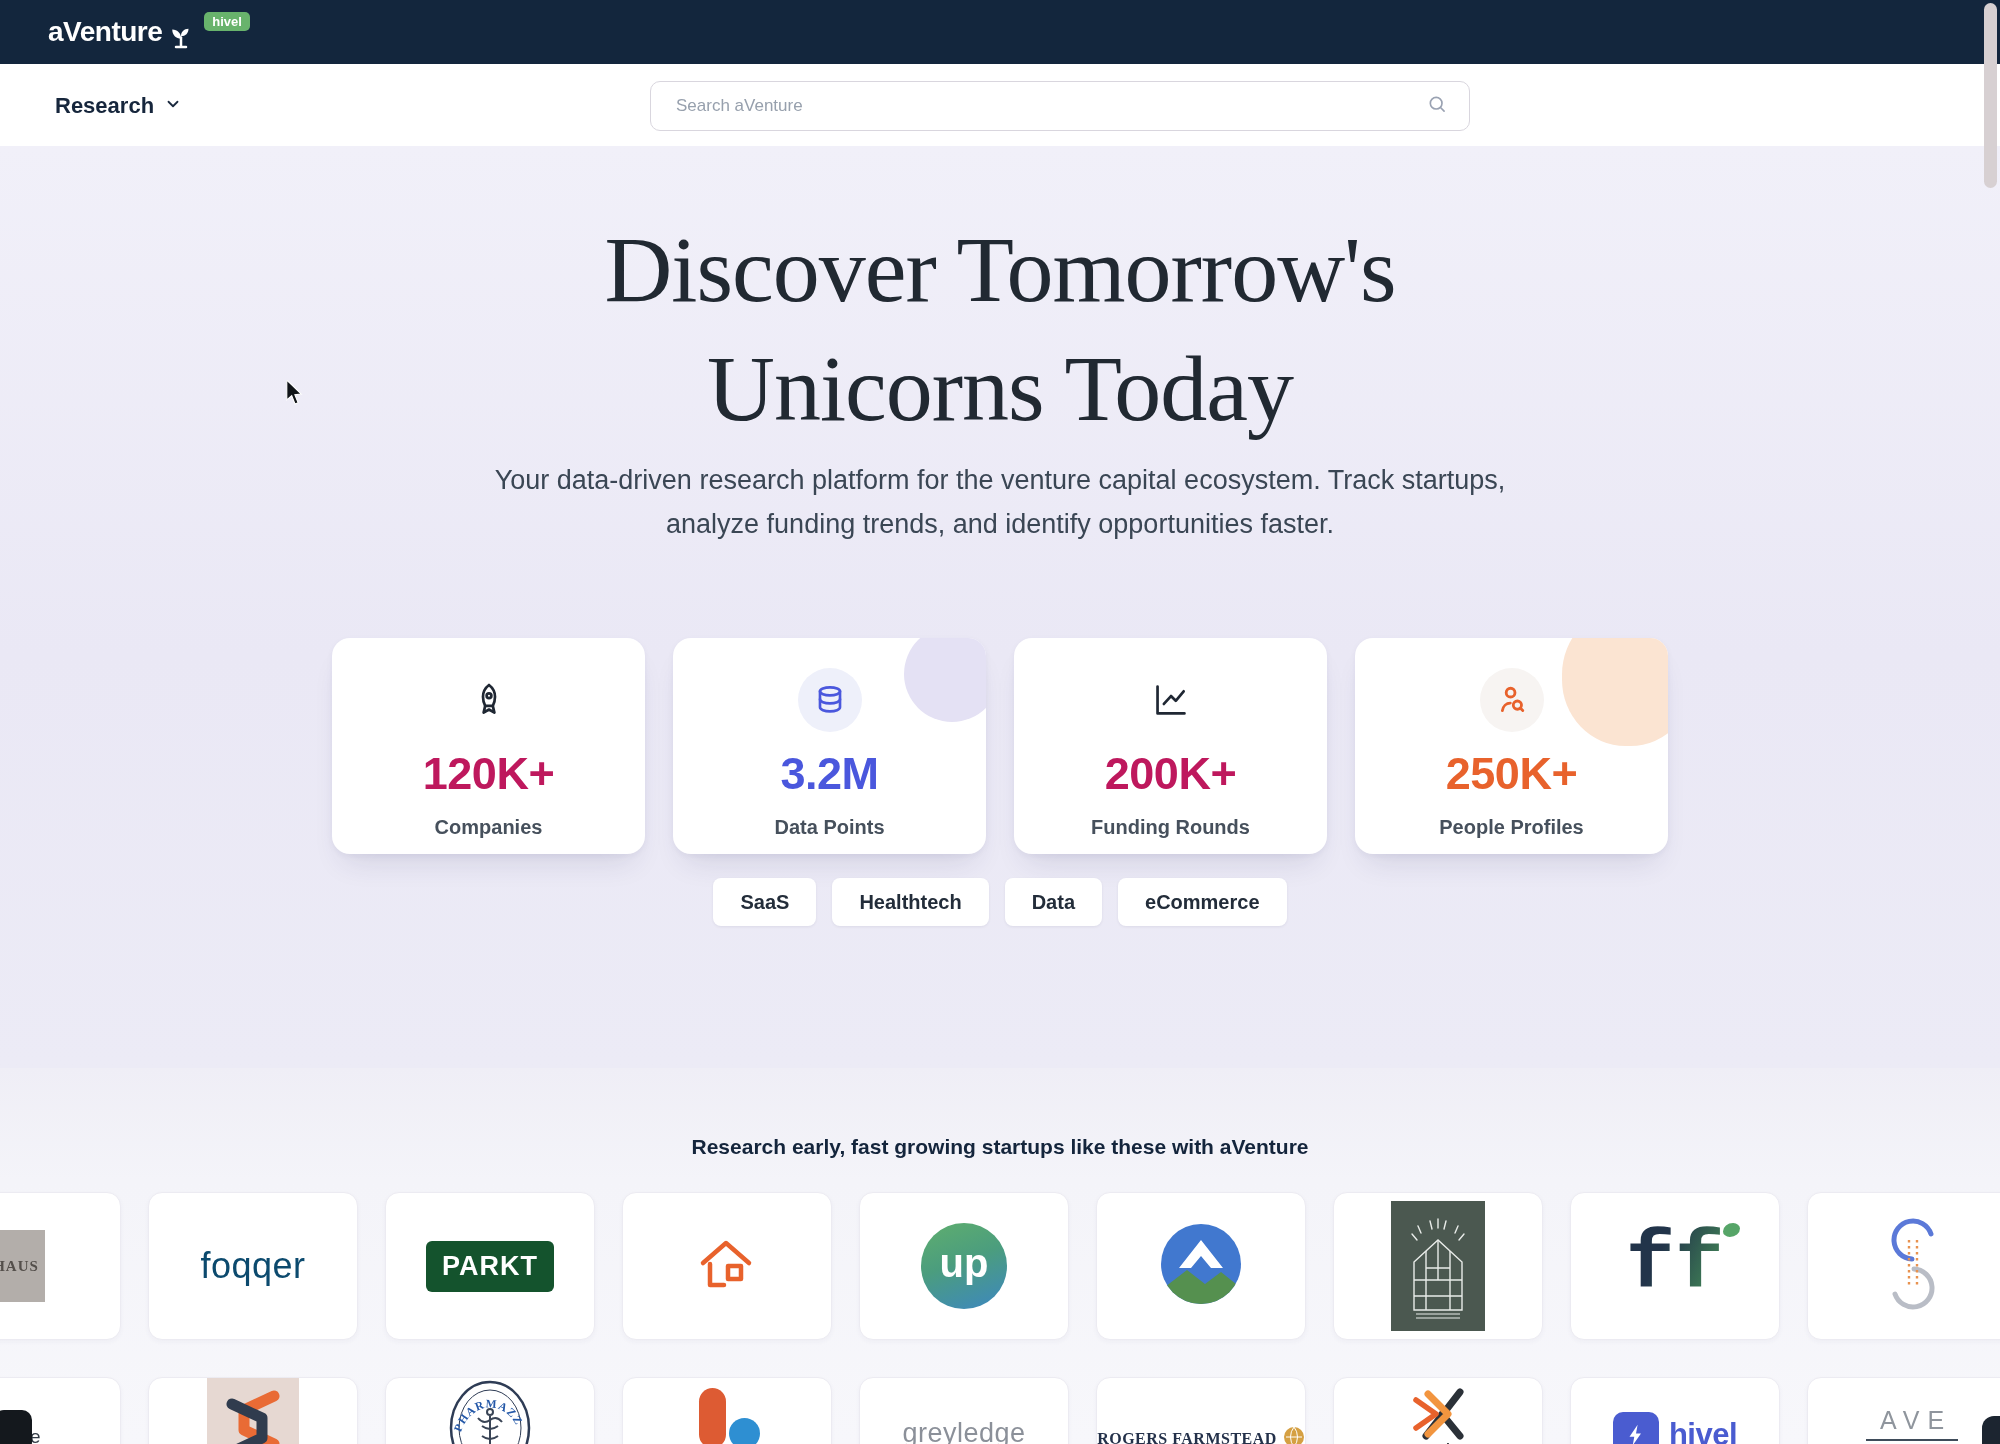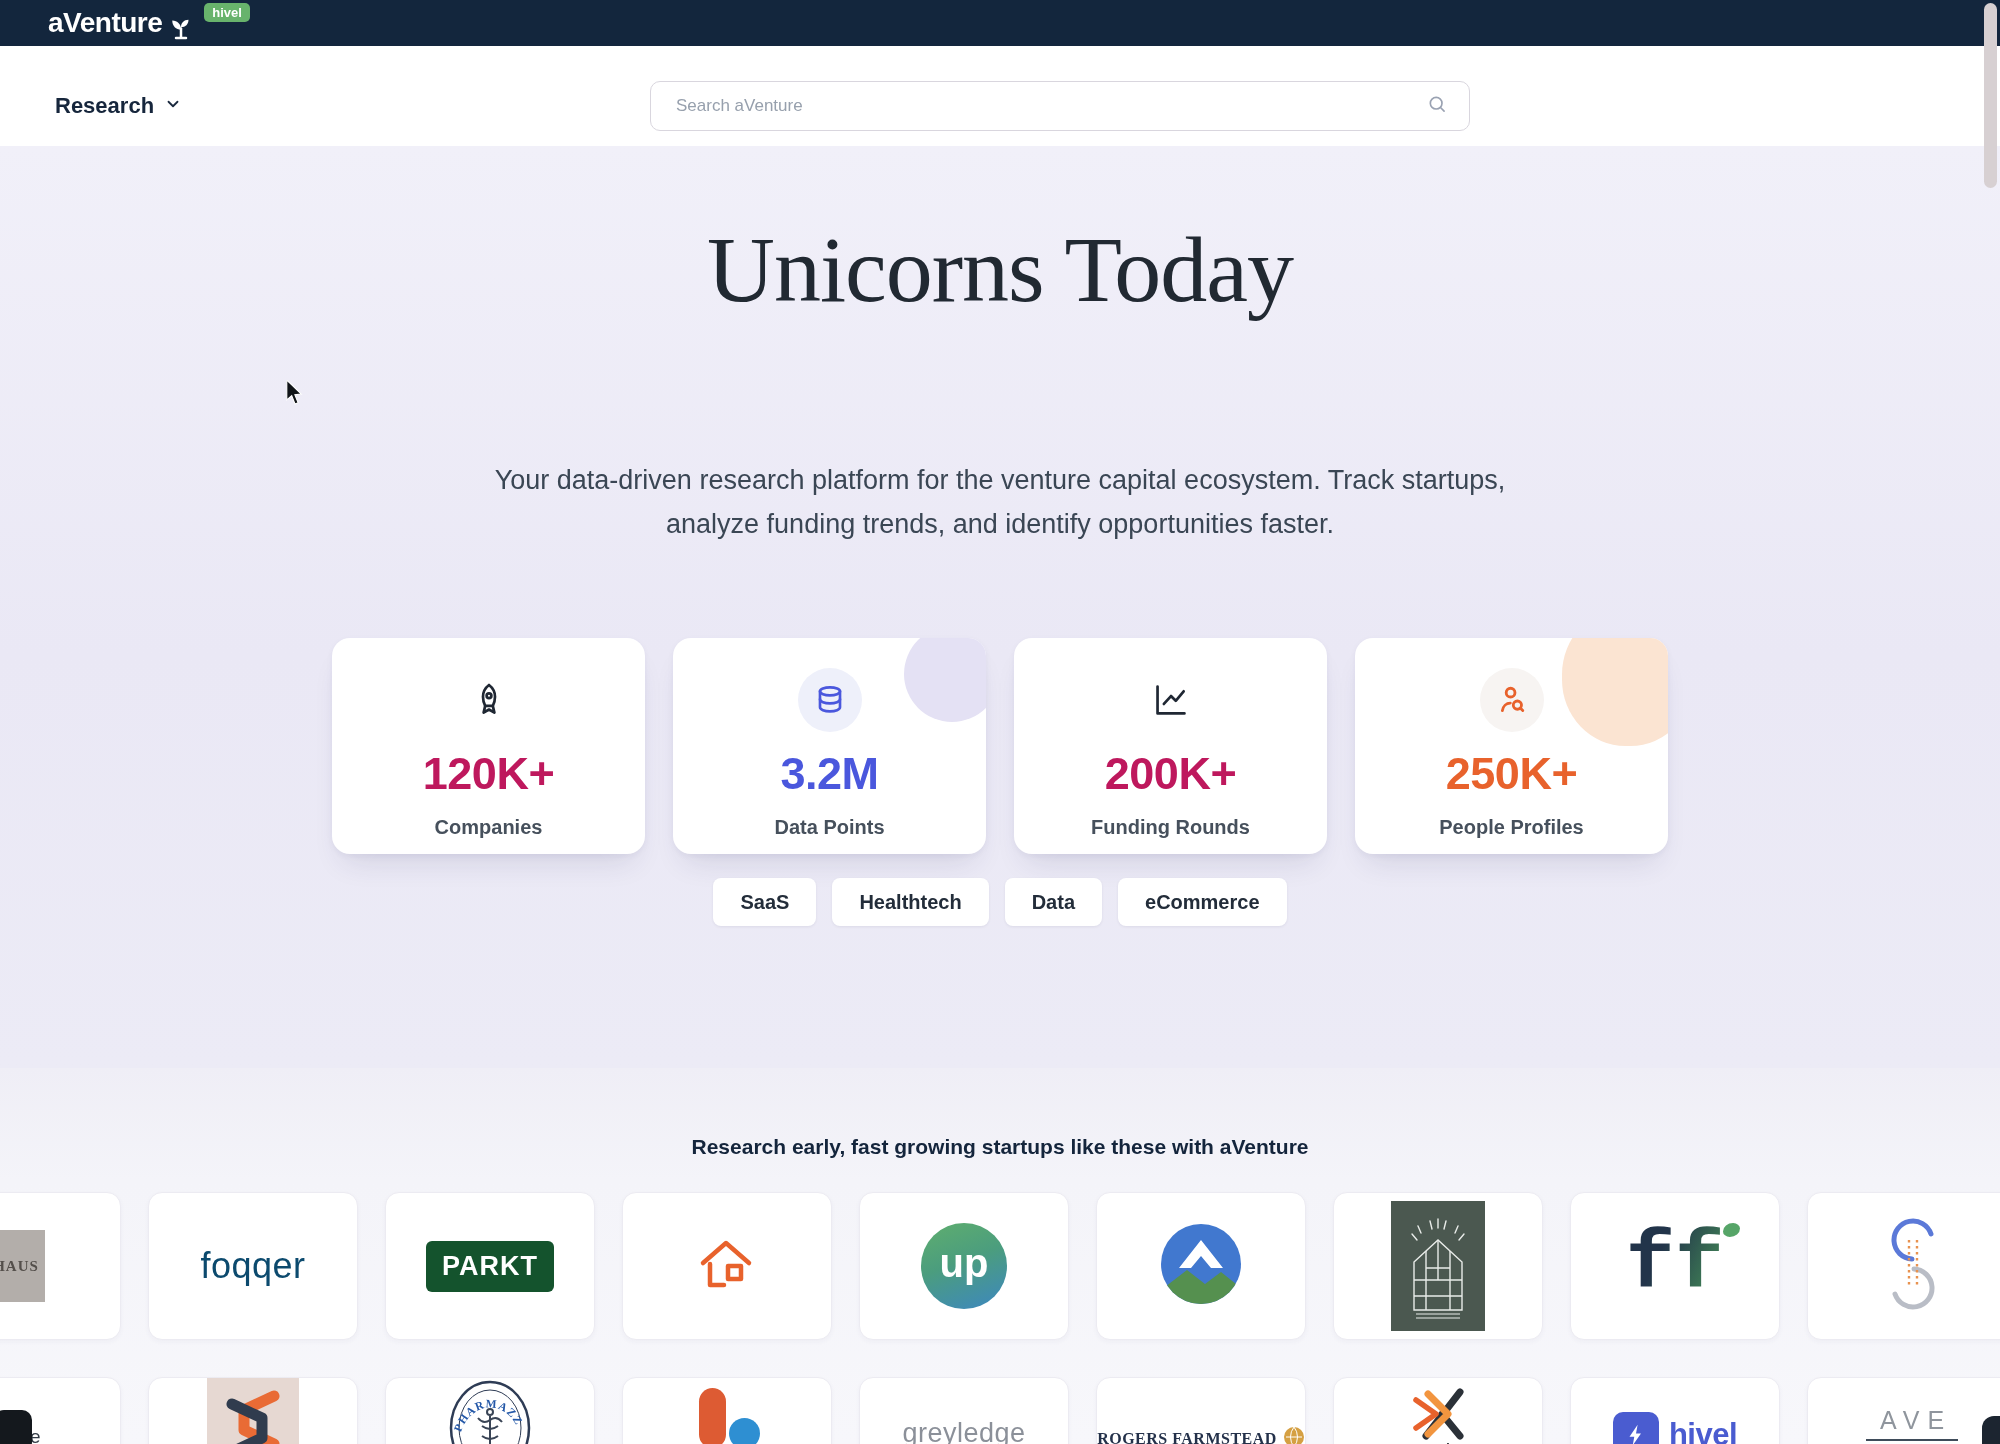--- a/index.html
+++ b/index.html
@@ -4,21 +4,21 @@
 <style>
   * { margin:0; padding:0; box-sizing:border-box; }
   html,body { background:#fff; }
   .canvas {
     position:relative; width:2000px; height:1444px; overflow:hidden;
     background:#fff; font-family:"Liberation Sans", sans-serif;
   }
 
   
   .header {
-    position:absolute; left:0; top:0; width:100%; height:46px;
+    position:absolute; left:0; top:0; width:100%; height:64px;
     background:#13263d; display:flex; align-items:center; padding-left:48px;
   }
   .brand { display:flex; align-items:flex-start; gap:2px; }
   .brand-text { color:#fff; font-size:28px; font-weight:700; letter-spacing:-0.5px; line-height:1; padding-top:8px;}
   .sprout { margin-left:2px; margin-top:10px; }
   .badge {
     margin-left:6px; margin-top:2px; background:#68b36c; color:#fff;
     font-size:13px; font-weight:600; padding:3px 8px; border-radius:5px; line-height:1;
   }
 
@@ -170,20 +170,21 @@
         <svg width="20" height="20" viewBox="0 0 24 24" fill="none">
           <circle cx="11" cy="11" r="7" stroke="#9aa2b2" stroke-width="2"></circle>
           <path d="m16.5 16.5 4 4" stroke="#9aa2b2" stroke-width="2" stroke-linecap="round"></path>
         </svg>
       </span>
     </div>
   </div>
 
   <div class="hero">
     <div class="hero-title">
+      <div>Discover Tomorrow's</div>
       <div>Unicorns Today</div>
     </div>
     <div class="hero-sub">Your data-driven research platform for the venture capital ecosystem. Track startups, analyze funding trends, and identify opportunities faster.</div>
 
     <div class="stats">
 
       <div class="stat-card">
         <div class="stat-icon-wrap">
           <svg width="38" height="38" viewBox="0 0 24 24" fill="none" stroke="#1f2733" stroke-width="1.7" stroke-linecap="round" stroke-linejoin="round">
             <path d="M12 2.5c2.4 1.8 3.8 4.3 3.8 7.5 0 2.1-.5 4-1.4 5.7H9.6C8.7 14 8.2 12.1 8.2 10c0-3.2 1.4-5.7 3.8-7.5z"></path>

